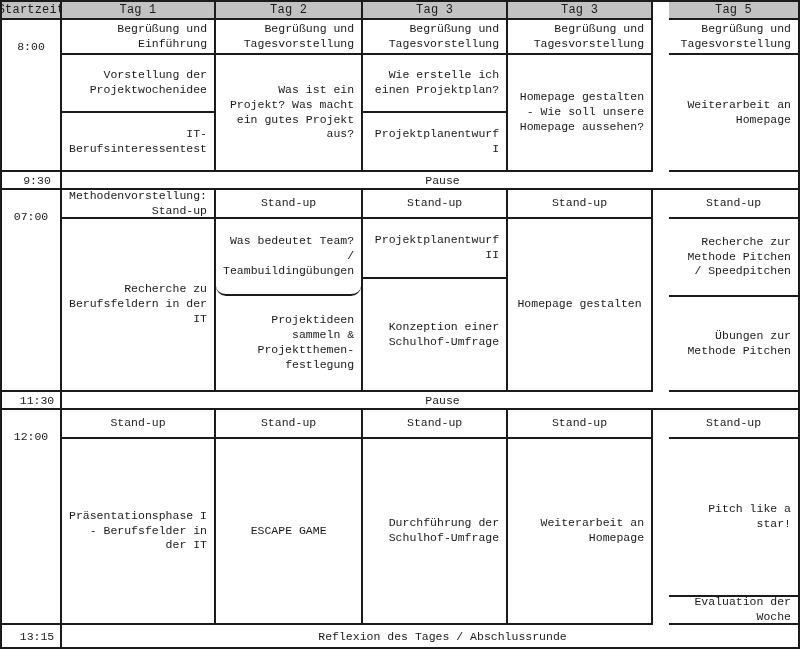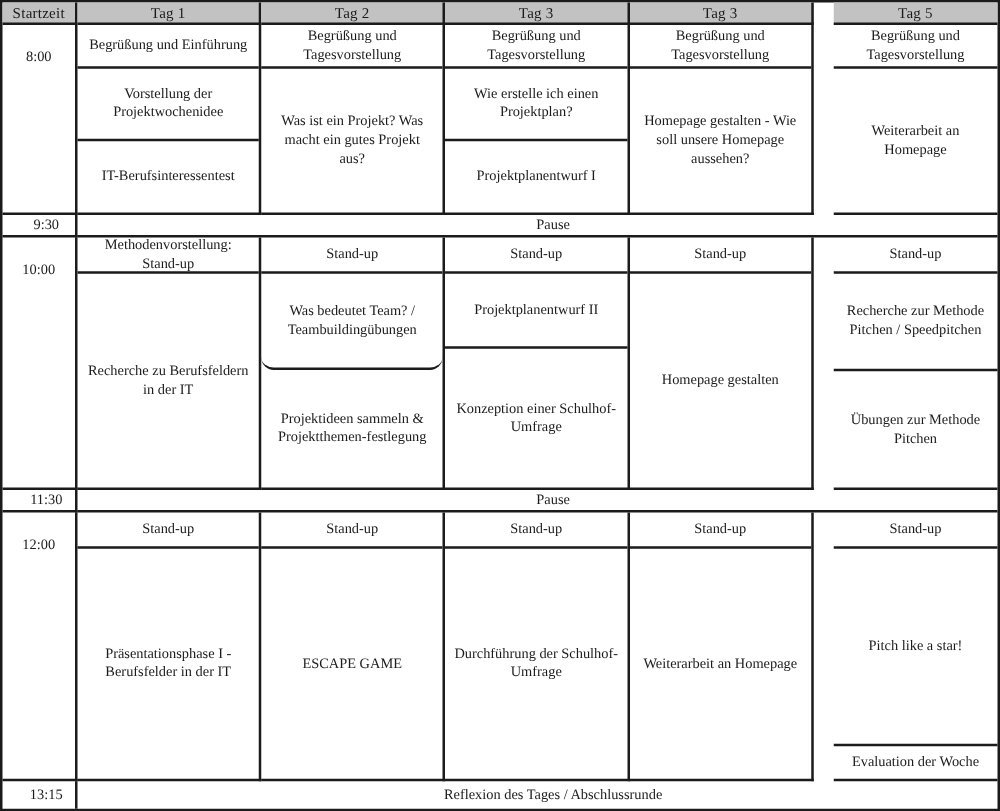--- a/index.html
+++ b/index.html
@@ -8,21 +8,21 @@
     --text:#1b1b1b;
     --background:#ffffff;
   }
   html,body{margin:0;padding:0;background:var(--background);}
   .timetable{
     width:800px;height:649px;box-sizing:border-box;
     border:2px solid var(--border);
     display:grid;
     grid-template-columns:60px repeat(5,1fr);
     grid-template-rows:18px 152px 18px 202px 18px 215px auto;
-    font-family:Liberation Serif, serif;
+    font-family:Liberation Mono, monospace;
     color:var(--text);
     background:var(--background);
   }
   .hcell{
     background:var(--header-bg);
     border-right:2px solid var(--border);
     border-bottom:2px solid var(--border);
     display:flex;align-items:center;justify-content:center;
     font-size:12px;letter-spacing:.2px;
   }
@@ -42,21 +42,21 @@
     font-size:11.5px;text-align:center;padding-left:25px;
   }
   .daycol{
     border-right:2px solid var(--border);
     border-bottom:2px solid var(--border);
     display:flex;flex-direction:column;
     box-sizing:border-box;
   }
   .sub{
     display:flex;align-items:center;justify-content:center;
-    text-align:center;font-size:11.5px;line-height:1.3;
+    text-align:right;font-size:11.5px;line-height:1.3;
     padding:12px 7px;box-sizing:border-box;
     flex:0 0 auto;
   }
   .sub.div{border-bottom:2px solid var(--border);}
   .grow{flex:1 1 auto;}
   .h35{height:35px;} .h58{height:58px;}
   .h29{height:29px;} .h77{height:77px;border-radius:10px;} .h60{height:60px;} .h78{height:78px;}
   .h26{height:26px;}
 </style>
 </head>
@@ -91,21 +91,21 @@
     <div class="sub grow">Homepage gestalten - Wie soll unsere Homepage aussehen?</div>
   </div>
   <div class="daycol no-r">
     <div class="sub div h35">Begrüßung und Tagesvorstellung</div>
     <div class="sub grow">Weiterarbeit an Homepage</div>
   </div>
 
   <div class="timecell mid">9:30</div>
   <div class="merged">Pause</div>
 
-  <div class="timecell">10:00</div>
+  <div class="timecell">07:00</div>
   <div class="daycol">
     <div class="sub div h29">Methodenvorstellung: Stand-up</div>
     <div class="sub grow">Recherche zu Berufsfeldern in der IT</div>
   </div>
   <div class="daycol">
     <div class="sub div h29">Stand-up</div>
     <div class="sub div h77">Was bedeutet Team? / Teambuildingübungen</div>
     <div class="sub grow">Projektideen sammeln &amp; Projektthemen-festlegung</div>
   </div>
   <div class="daycol">

